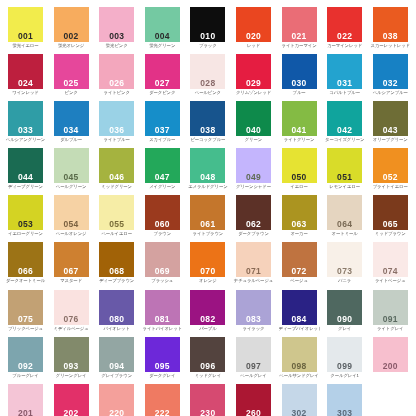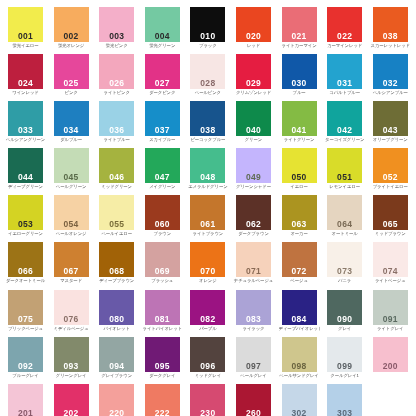--- a/index.html
+++ b/index.html
@@ -450,21 +450,21 @@
         </div>
         <div class="nm">グリーングレイ</div>
       </div>
       <div class="cell">
         <div class="chip" style="background: rgb(147, 166, 163);">
           <div class="code" style="color: rgb(255, 255, 255);">094</div>
         </div>
         <div class="nm">グレイブラウン</div>
       </div>
       <div class="cell">
-        <div class="chip" style="background: #701a75;">
+        <div class="chip" style="background: #6d28d9;">
           <div class="code" style="color: rgb(255, 255, 255);">095</div>
         </div>
         <div class="nm">ダークグレイ</div>
       </div>
       <div class="cell">
         <div class="chip" style="background: rgb(83, 67, 62);">
           <div class="code" style="color: rgb(255, 255, 255);">096</div>
         </div>
         <div class="nm">ミッドグレイ</div>
       </div>

